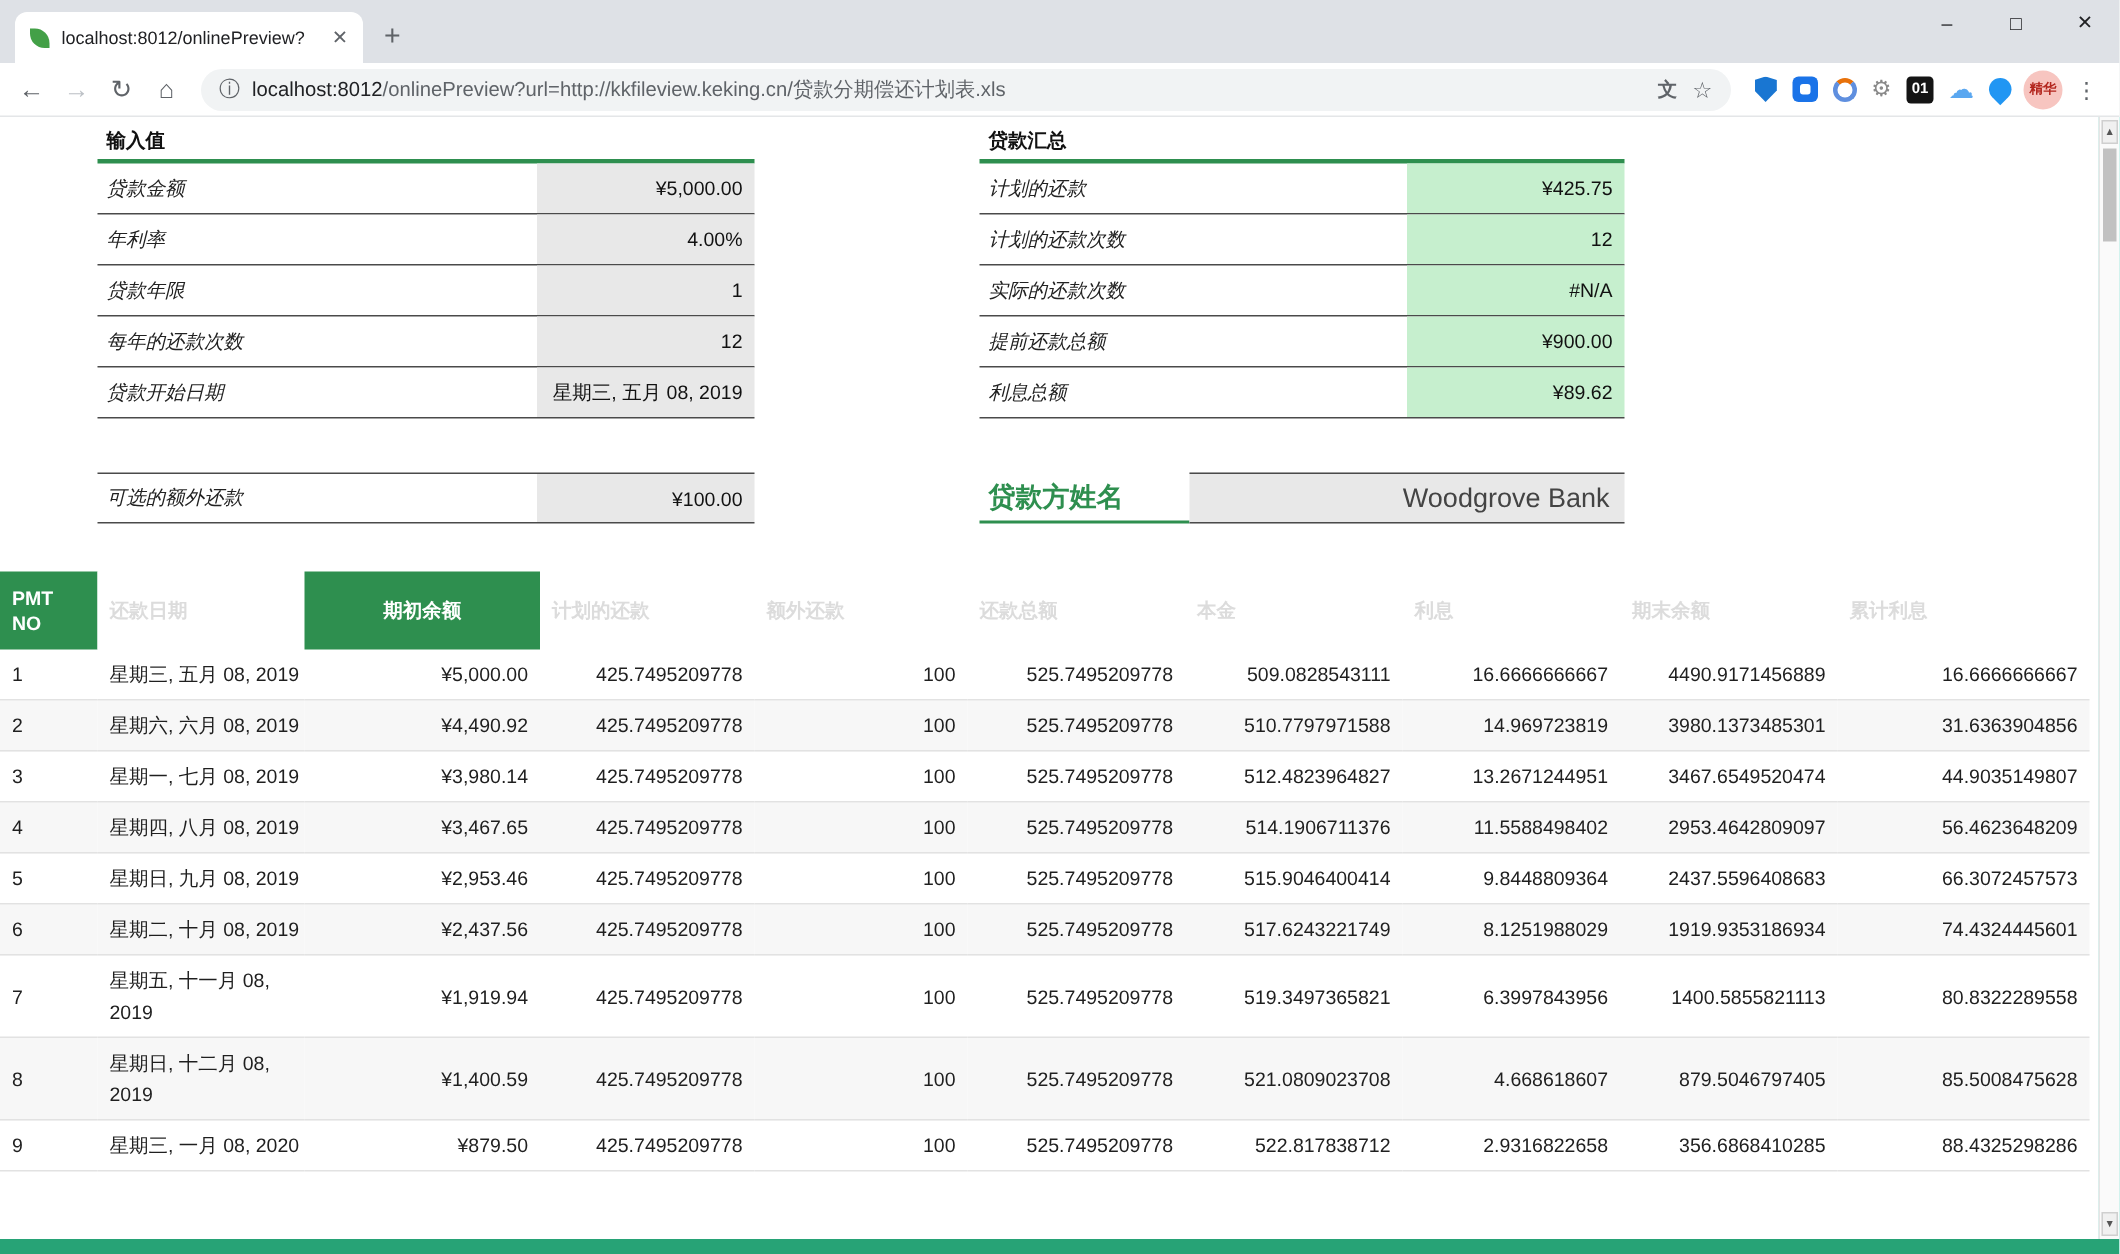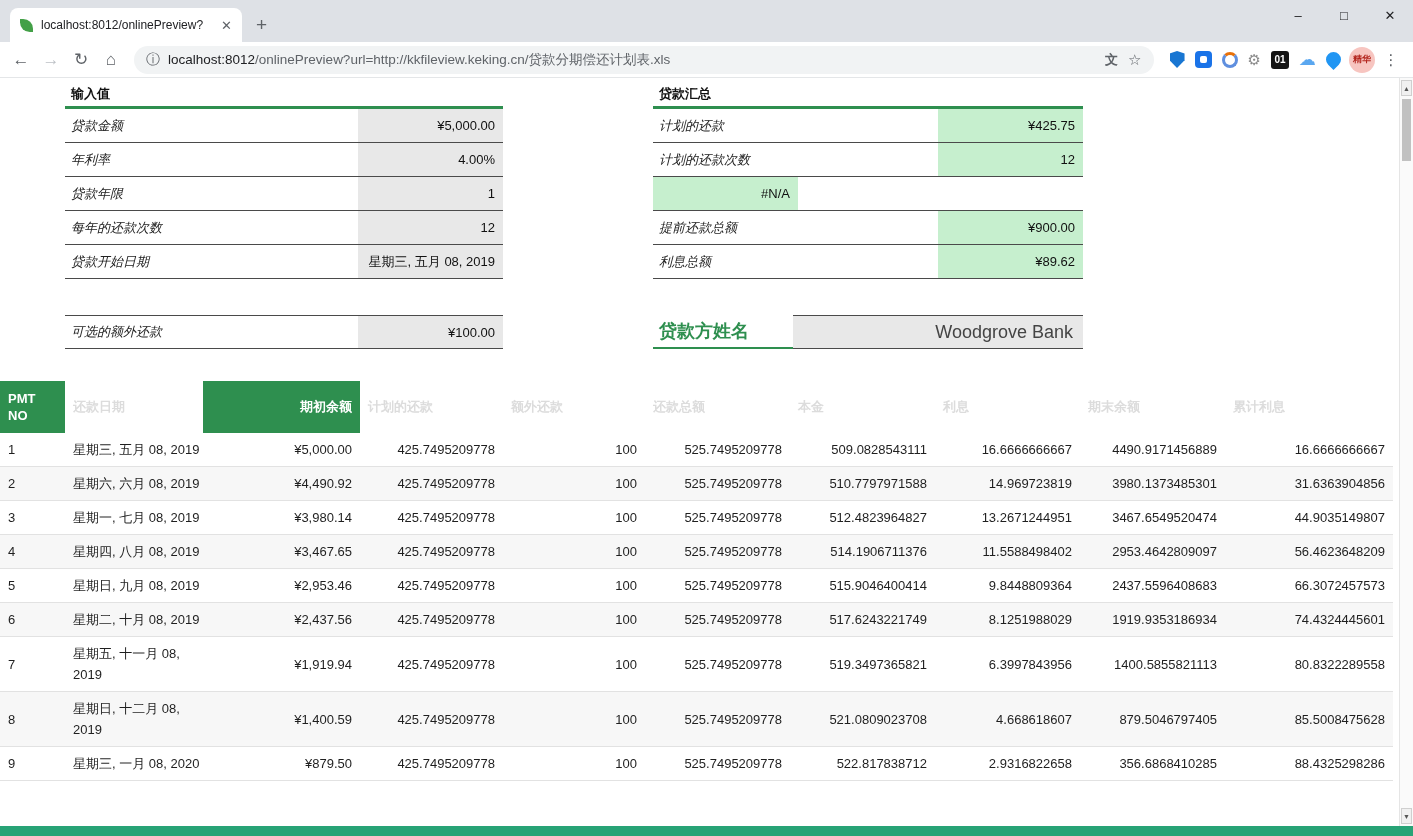--- a/index.html
+++ b/index.html
@@ -76,21 +76,21 @@
   
   .schedule{position:absolute;left:0;top:303px;width:1393px;border-collapse:collapse;table-layout:fixed;font-size:13px;}
   .schedule col.w0{width:65px}.schedule col.w1{width:138px}.schedule col.w2{width:157px}
   .schedule col.w3{width:143px}.schedule col.w4{width:142px}.schedule col.w5{width:145px}
   .schedule col.w6{width:145px}.schedule col.w7{width:145px}.schedule col.w8{width:145px}
   .schedule col.w9{width:168px}
   .schedule th{height:52px;font-weight:bold;vertical-align:middle;padding:0 8px;}
   .schedule th.green{background:var(--green);color:#fff;}
   .schedule th.faint{color:#dcdcdc;text-align:left;background:#fff;}
   .schedule th.h0{text-align:left;line-height:17px;}
-  .schedule th.h2{text-align:right;margin-top:20px;}
+  .schedule th.h2{margin-top:20px;}
   .schedule td{padding:6px 8px;line-height:21px;border-bottom:1px solid #e2e2e2;color:#1f1f1f;vertical-align:middle;text-align:right;word-wrap:break-word;}
   .schedule td.c0,.schedule td.c1{text-align:left;}
   .schedule td.c1{padding-right:0;}
   .schedule tbody tr:nth-child(even) td{background:#f7f7f7;}
 
   
   .scrollbar{position:absolute;top:0;right:0;bottom:10px;width:14px;background:#fafafa;border-left:1px solid #e5e5e5;}
   .scroll-btn{position:absolute;left:1px;right:1px;height:16px;background:#f0f0f0;border:1px solid #cfcfcf;color:#555;font-size:7px;display:flex;align-items:center;justify-content:center;}
   .scroll-btn.up{top:2px;}
   .scroll-btn.down{bottom:2px;}
@@ -173,20 +173,21 @@
         <div class="block-title">贷款汇总</div>
         <div class="srow">
           <span class="lbl">计划的还款</span>
           <span class="val">¥425.75</span>
         </div>
         <div class="srow">
           <span class="lbl">计划的还款次数</span>
           <span class="val">12</span>
         </div>
         <div class="srow">
+          <span class="lbl">实际的还款次数</span>
           <span class="val">#N/A</span>
         </div>
         <div class="srow">
           <span class="lbl">提前还款总额</span>
           <span class="val">¥900.00</span>
         </div>
         <div class="srow">
           <span class="lbl">利息总额</span>
           <span class="val">¥89.62</span>
         </div>

